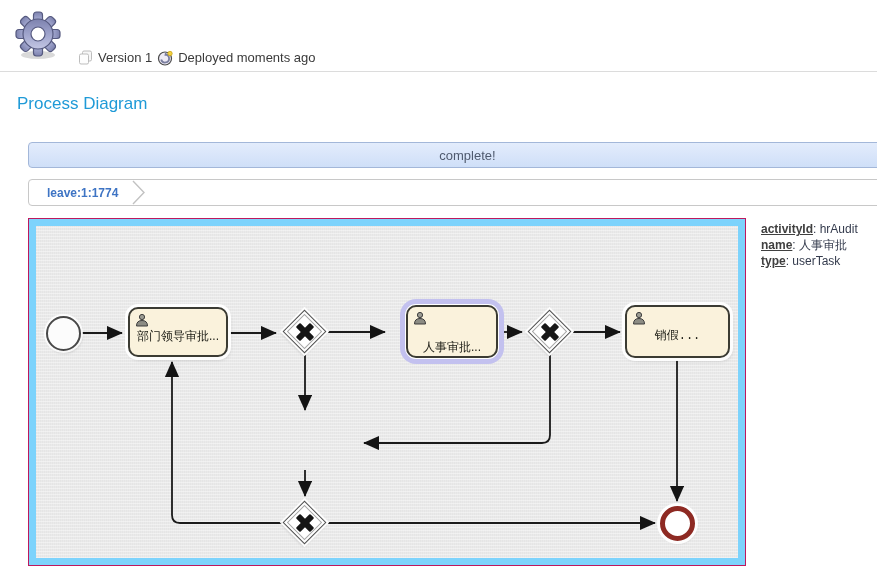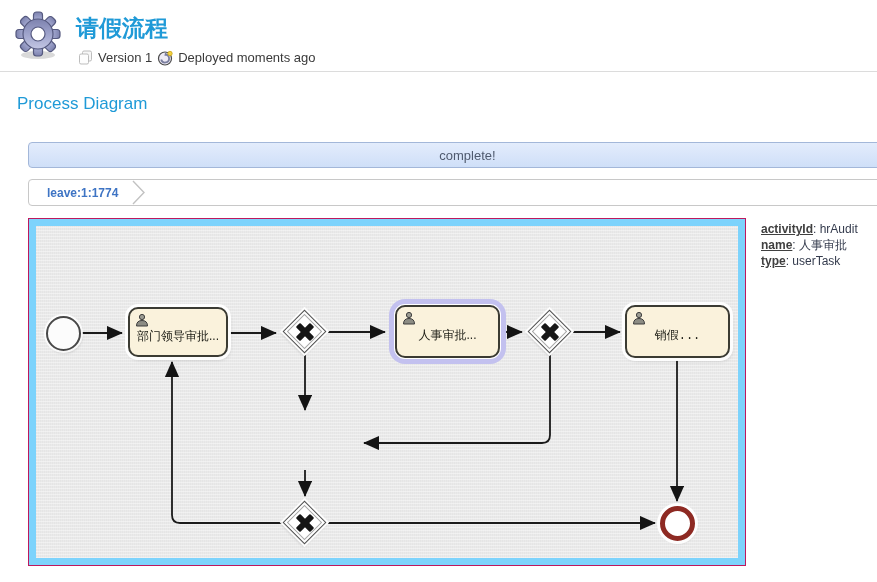--- a/index.html
+++ b/index.html
@@ -61,21 +61,21 @@
     position:absolute;box-sizing:border-box;border:2px solid #3B3B33;border-radius:10px;
     background:linear-gradient(#FBF5E3,#F7EdD2);
     background:#FAF2DC;
     box-shadow:0 0 0 3px rgba(255,255,255,.95), 1px 2px 4px rgba(0,0,0,.25);
     display:flex;align-items:center;justify-content:center;cursor:pointer;
   }
   .task .label{font-size:12px;color:#22221a;margin-top:8px;}
   .task .person{position:absolute;left:5px;top:4px;width:14px;height:14px;}
   .task.highlighted{box-shadow:0 0 0 1px #fff, 0 0 0 6px #C3C1EF, 1px 2px 4px rgba(0,0,0,.2);}
   .task.t1{left:92px;top:81px;width:100px;height:50px;}
-  .task.t2{left:359px;top:79px;width:105px;height:53px;}
+  .task.t2{left:370px;top:79px;width:92px;height:53px;align-items:flex-end;}
   .task.t3{left:589px;top:79px;width:105px;height:53px;font-family:Liberation Mono, monospace;}
   .task.t4{left:219px;top:189px;width:103px;height:53px;}
 
   
   .gateway{position:absolute;width:44px;height:44px;cursor:pointer;}
   .gateway.g1{left:247px;top:84px;}
   .gateway.g2{left:492px;top:84px;}
   .gateway.g3{left:247px;top:275px;}
   .gw-diamond{
     position:absolute;left:6px;top:6px;width:31px;height:31px;background:#fff;
@@ -117,21 +117,20 @@
           <rect x="21.5" y="3" width="9" height="13" rx="3" transform="rotate(225 26 25)"></rect>
           <rect x="21.5" y="3" width="9" height="13" rx="3" transform="rotate(270 26 25)"></rect>
           <rect x="21.5" y="3" width="9" height="13" rx="3" transform="rotate(315 26 25)"></rect>
         </g>
         <circle cx="26" cy="25" r="15"></circle>
         <circle cx="26" cy="25" r="7" fill="#ffffff"></circle>
       </g>
     </svg>
   </div>
 
-  <h1 class="page-title">请假流程</h1>
 
   <div class="meta-row">
     <svg width="15" height="15" viewBox="0 0 15 15">
       <rect x="4.5" y="1" width="9" height="10" rx="1.5" fill="#F7F7F7" stroke="#BDBDBD"></rect>
       <rect x="1.5" y="4" width="9" height="10" rx="1.5" fill="#FDFDFD" stroke="#BDBDBD"></rect>
     </svg>
     <span>Version 1</span>
     <svg width="16" height="16" viewBox="0 0 16 16">
       <circle cx="8" cy="8.5" r="6.5" fill="#EDEAF5" stroke="#4A4A4A" stroke-width="1.2"></circle>
       <path d="M8 4.5 A4 4 0 1 1 4.2 9.5" fill="none" stroke="#7A7E9E" stroke-width="1.8"></path>

